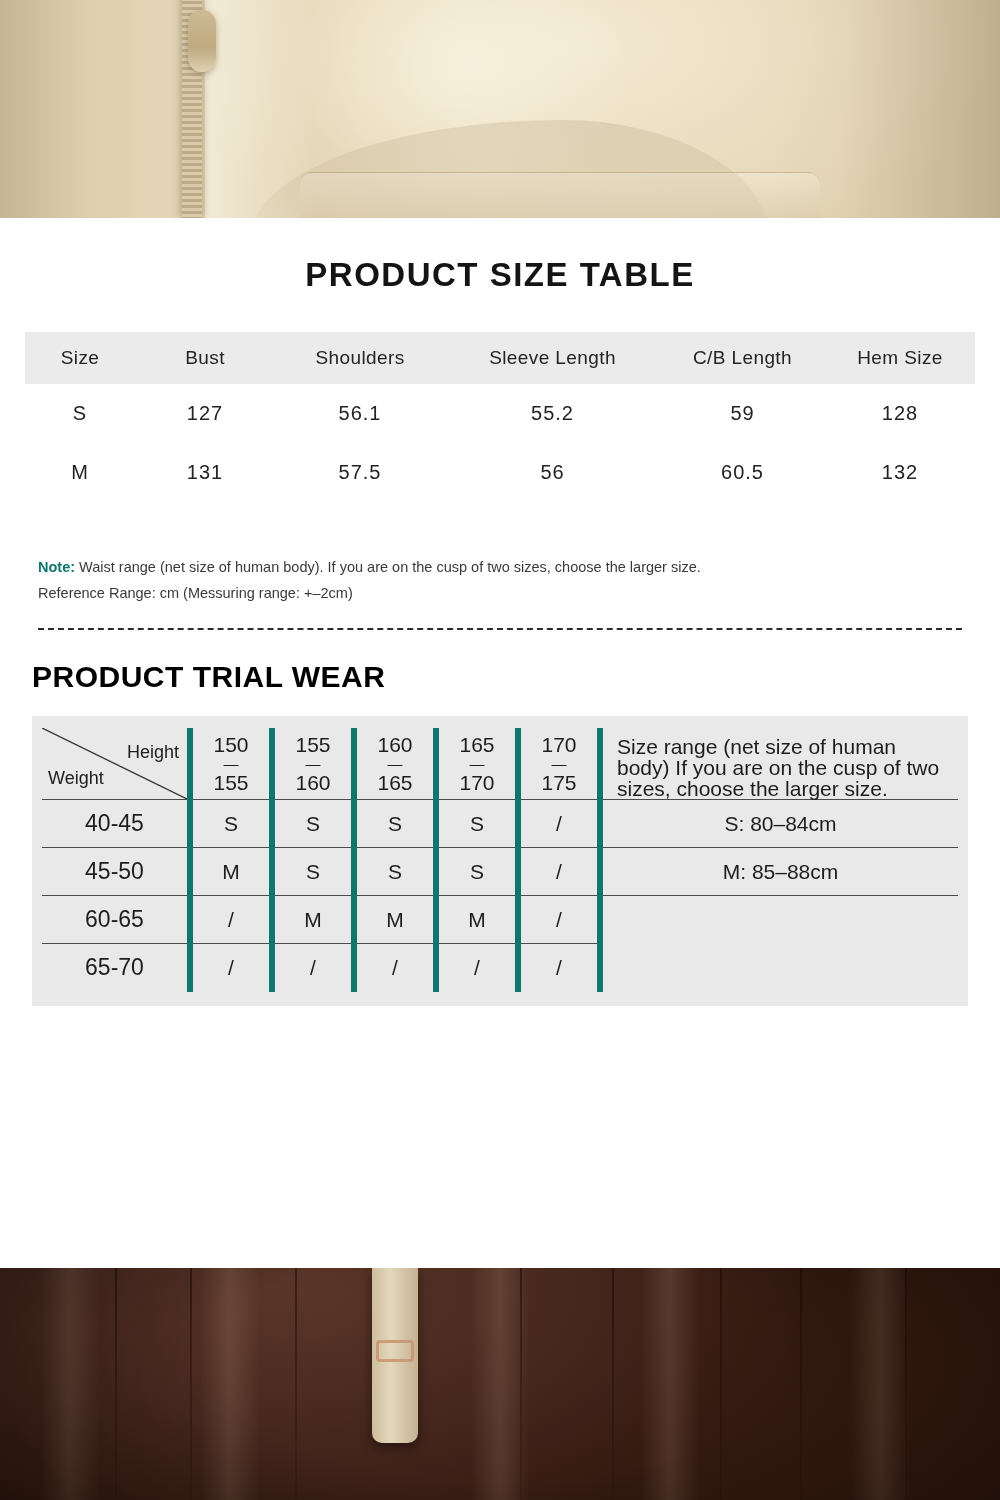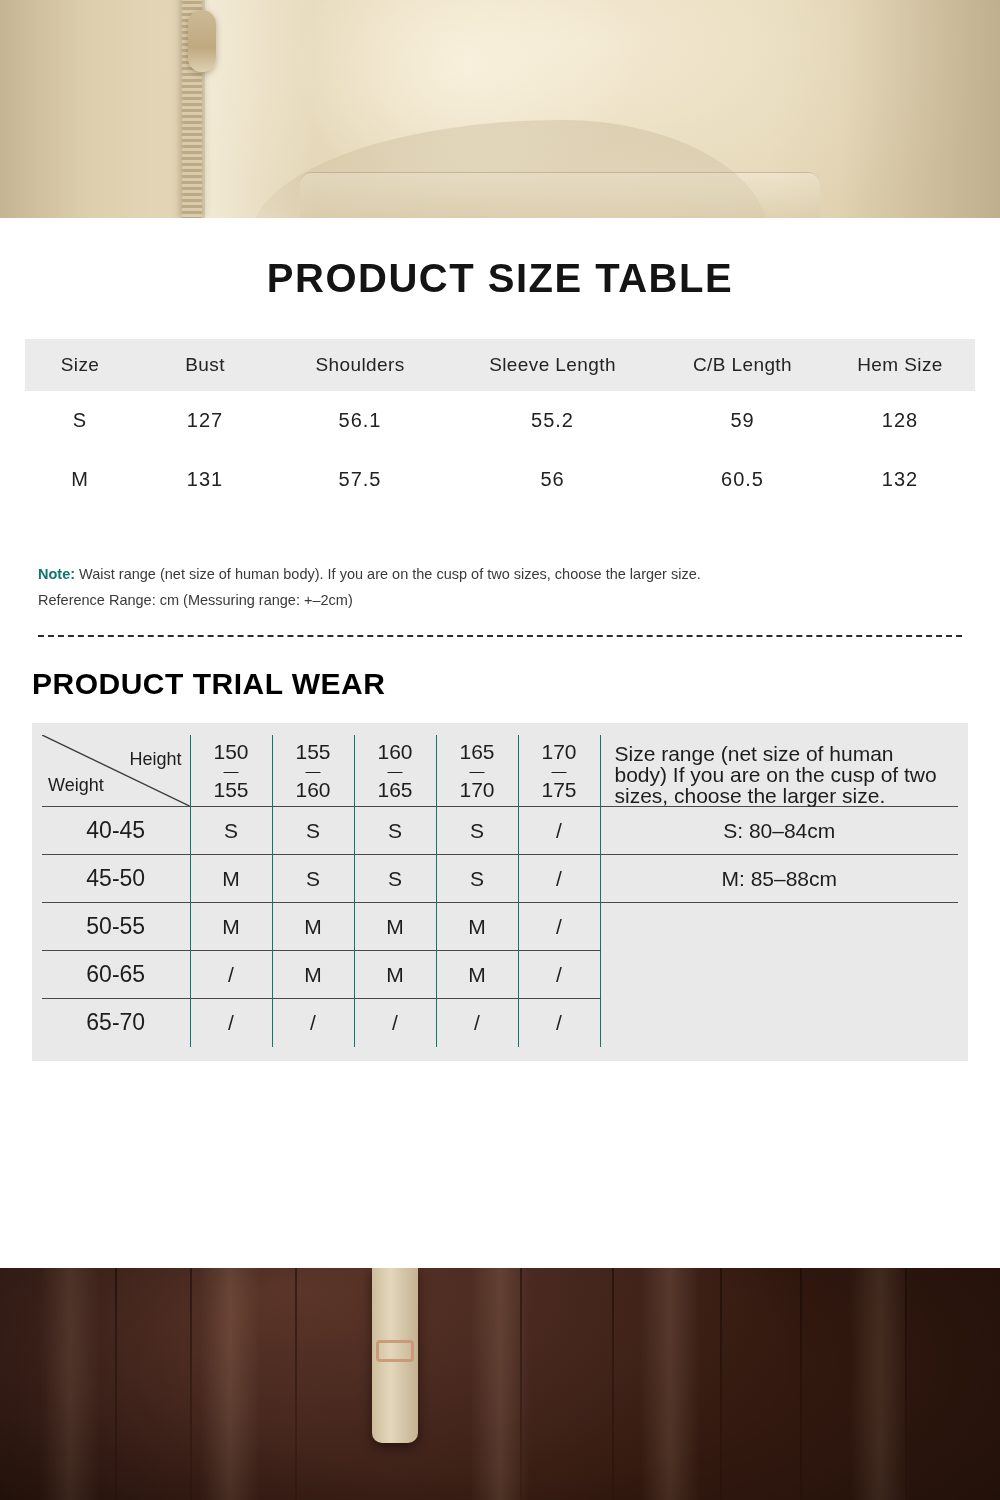--- a/index.html
+++ b/index.html
@@ -121,21 +121,21 @@
     position: absolute;
     top: 218px; left: 0;
     width: 1000px;
     height: 1050px;
     background: #fff;
   }
 
   .title-main {
     margin: 38px 0 0 0;
     text-align: center;
-    font-size: 40px;
+    font-size: 33px;
     font-weight: bold;
     letter-spacing: 1.5px;
     color: #141414;
   }
 
   
   .size-table {
     margin: 38px auto 0 auto;
     width: 910px;
     border-collapse: collapse;
@@ -187,21 +187,21 @@
     background: #e9e9e9;
     padding: 12px 0 14px 0;
   }
   .trial-table {
     width: 916px;
     margin: 0 auto;
     border-collapse: collapse;
     table-layout: fixed;
   }
   .trial-table td {
-    border-right: 1px solid #0f766e;
+    border-right: 6px solid #0f766e;
     border-bottom: 1px solid #4a4a4a;
     text-align: center;
     font-size: 21px;
     color: #1d1d1d;
     height: 48px;
   }
   .trial-table tr td:last-child { border-right: none; }
   .trial-table tr:last-child td { border-bottom: none; }
   .trial-table .rowhead {
     font-size: 23px;
@@ -357,29 +357,20 @@
           <td class="sizerange">S: 80–84cm</td>
         </tr>
         <tr>
           <td class="rowhead">45-50</td>
           <td>M</td>
           <td>S</td>
           <td>S</td>
           <td>S</td>
           <td>/</td>
           <td class="sizerange">M: 85–88cm</td>
-        </tr>
-        <tr>
-          <td class="rowhead">50-55</td>
-          <td>M</td>
-          <td>M</td>
-          <td>M</td>
-          <td>M</td>
-          <td>/</td>
-          <td class="blank"></td>
         </tr>
         <tr>
           <td class="rowhead">60-65</td>
           <td>/</td>
           <td>M</td>
           <td>M</td>
           <td>M</td>
           <td>/</td>
           <td class="blank"></td>
         </tr>

